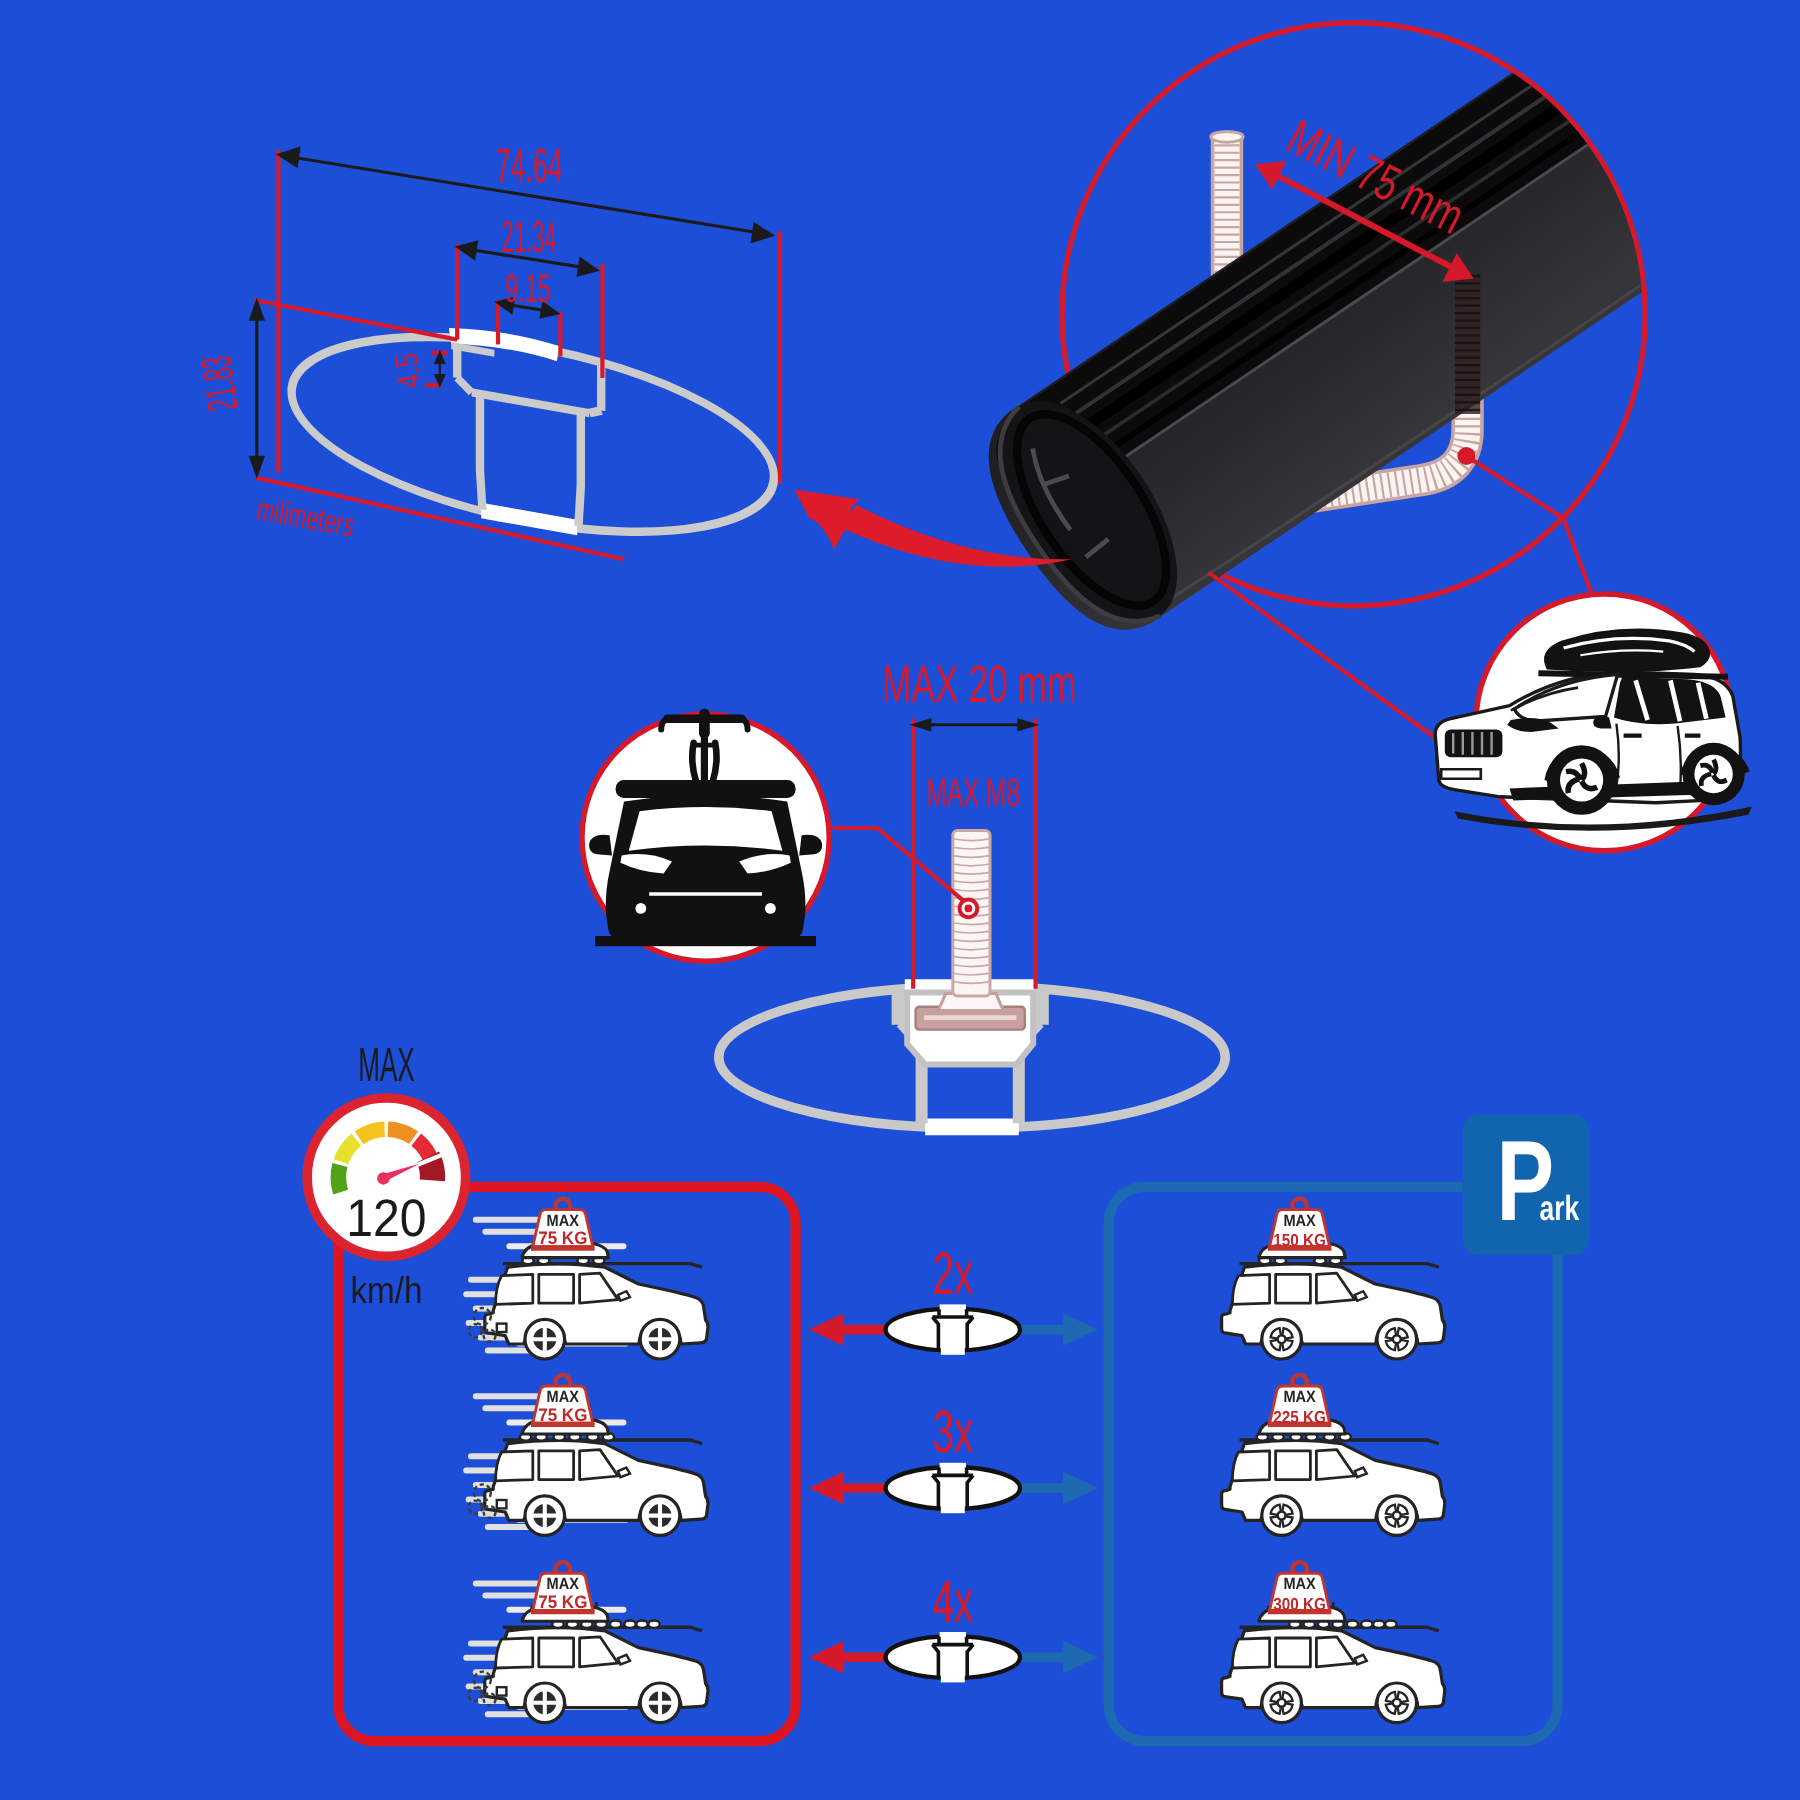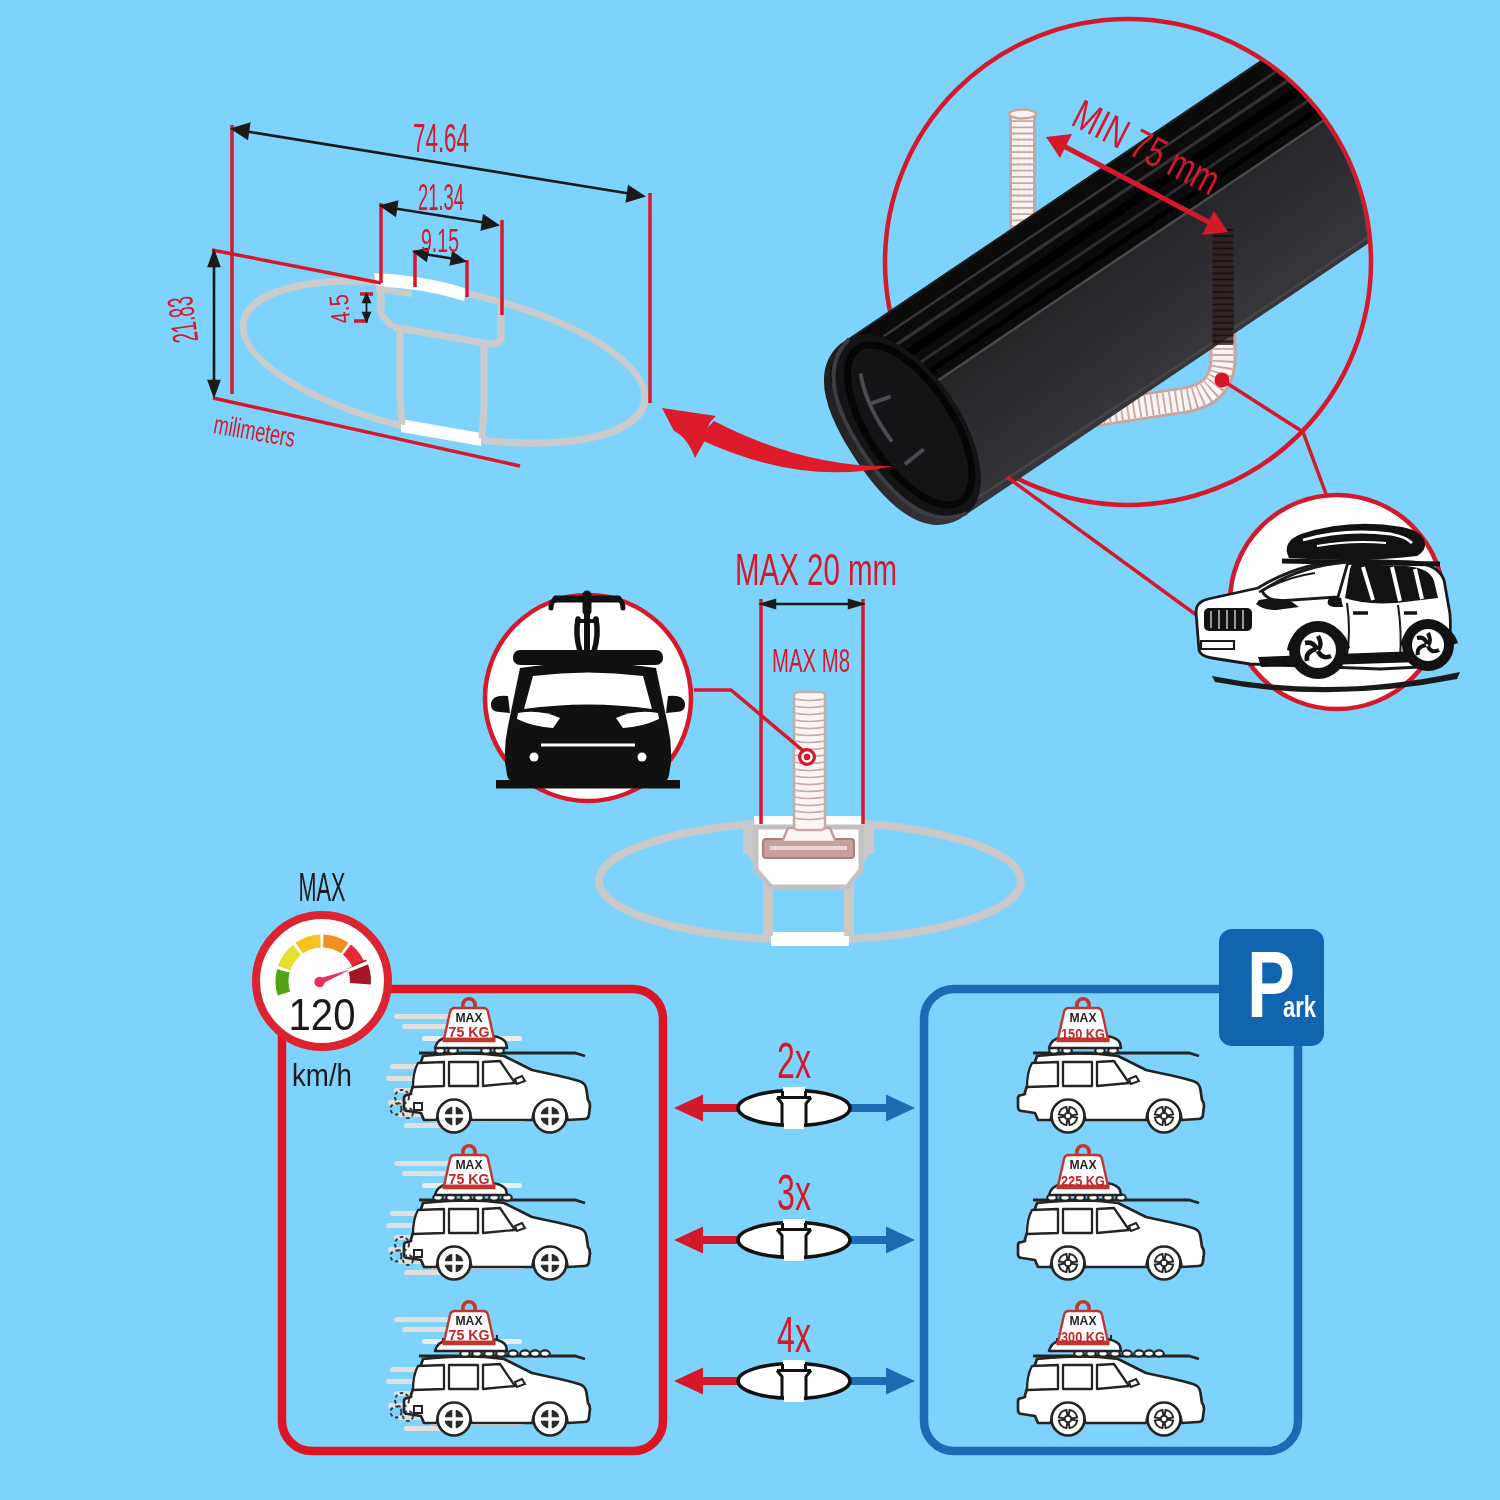--- a/index.html
+++ b/index.html
@@ -1,16 +1,16 @@
 <!DOCTYPE html>
 <html><head>
 <meta charset="utf-8">
 <style>
 html,body{margin:0;padding:0;background:#fff;}
-#stage{position:relative;width:1500px;height:1500px;background:#7dd3fc;overflow:hidden;}
+#stage{position:relative;width:1500px;height:1500px;background:#1d4ed8;overflow:hidden;}
 svg{display:block;}
 text{font-family:"Liberation Sans",sans-serif;}
 </style>
 </head>
 <body>
 <div id="stage">
 <svg width="1500" height="1500" viewBox="0 0 1500 1500" xmlns="http://www.w3.org/2000/svg">
 <defs>
 <clipPath id="barclip">
   <circle cx="1128" cy="262" r="241"></circle>

